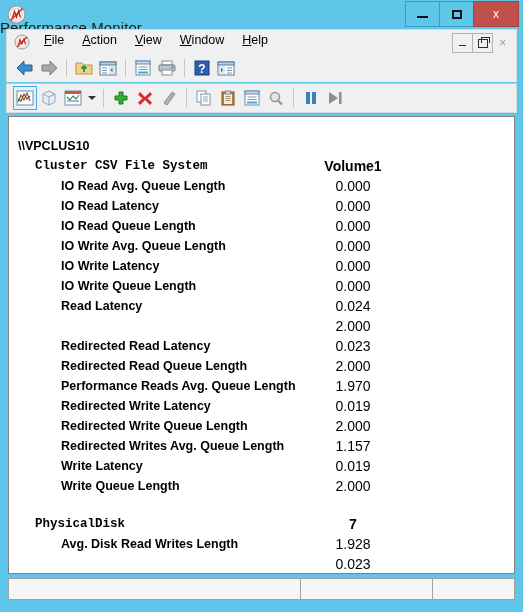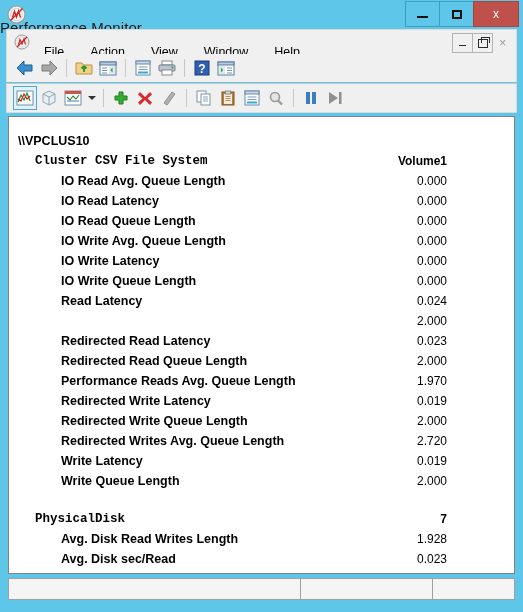--- a/index.html
+++ b/index.html
@@ -92,23 +92,22 @@
     border-right: 1px solid #d9d9d9;
     box-sizing: border-box;
   }
   .menu-icon {
     position: absolute;
     left: 7px; top: 4px;
     width: 16px; height: 16px;
   }
   .menu-items {
     position: absolute;
-    left: 28px; top: 13px;
-    display: flex;
-    gap: 8px;
+    left: 28px; top: 1px;
+    display: flex;
   }
   .menu-item {
     padding: 2px 9px 2px 9px;
     font-size: 12.5px;
     color: #000000;
     font-family: "Liberation Sans", sans-serif;
     white-space: nowrap;
   }
   .menu-item u { text-decoration: underline; }
   .mdi-controls {
@@ -197,41 +196,41 @@
     left: 8px; top: 116px;
     width: 507px;
     height: 458px;
     background: #ffffff;
     border: 1px solid #828282;
     box-sizing: border-box;
     overflow: hidden;
   }
   .report {
     position: relative;
-    padding-top: 14px;
+    padding-top: 19px;
     font-family: "Liberation Sans", sans-serif;
   }
   .row {
     position: relative;
     height: 20px;
     line-height: 20px;
   }
   .row .label {
     position: absolute;
     font-size: 12.5px;
     font-weight: bold;
     color: #000000;
     white-space: nowrap;
   }
   .row .value {
     position: absolute;
     left: 250px;
     width: 188px;
-    text-align: right;
-    font-size: 12px;
+    text-align: center;
+    font-size: 14px;
     color: #000000;
     white-space: nowrap;
   }
   .row.lvl0 .label { left: 9px; }
   .row.lvl1 .label { left: 26px; font-family: Liberation Mono, monospace; }
   .row.lvl2 .label { left: 52px; }
   .row.lvl0 .value, .row.lvl1 .value { font-weight: bold; }
   .row.spacer { height: 18px; }
 
   
@@ -513,41 +512,40 @@
         <div class="row lvl2">
           <span class="label">Redirected Write Latency</span>
           <span class="value">0.019</span>
         </div>
         <div class="row lvl2">
           <span class="label">Redirected Write Queue Length</span>
           <span class="value">2.000</span>
         </div>
         <div class="row lvl2">
           <span class="label">Redirected Writes Avg. Queue Length</span>
-          <span class="value">2.720</span>
+          <span class="value">1.157</span>
         </div>
         <div class="row lvl2">
           <span class="label">Write Latency</span>
           <span class="value">0.019</span>
         </div>
         <div class="row lvl2">
           <span class="label">Write Queue Length</span>
           <span class="value">2.000</span>
         </div>
         <div class="row spacer"></div>
         <div class="row lvl1">
           <span class="label">PhysicalDisk</span>
           <span class="value">7</span>
         </div>
         <div class="row lvl2">
           <span class="label">Avg. Disk Read Writes Length</span>
           <span class="value">1.928</span>
         </div>
         <div class="row lvl2">
-          <span class="label">Avg. Disk sec/Read</span>
           <span class="value">0.023</span>
         </div>
         <div class="row lvl2">
           <span class="label">Avg. Disk sec/Write</span>
           <span class="value">0.018</span>
         </div>
       </div>
   </div>
 
   <div class="statusbar">

